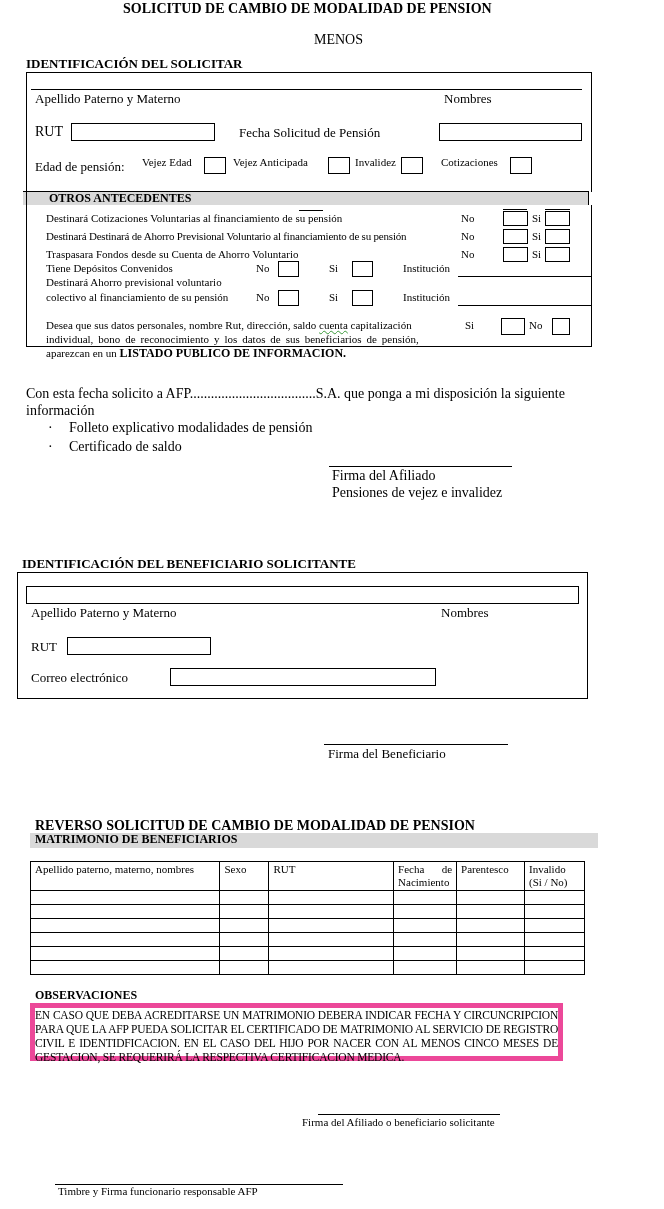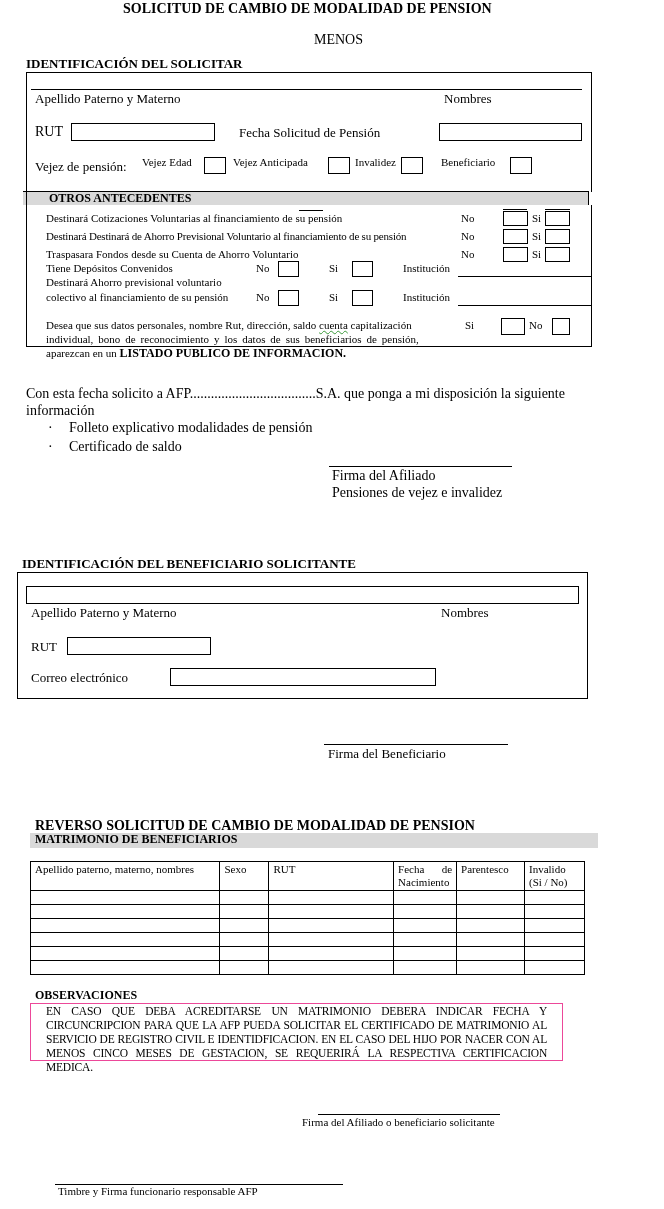--- a/index.html
+++ b/index.html
@@ -13,49 +13,49 @@
   .t14 { font-size: 14px; }
   .t13 { font-size: 13px; }
   .t12 { font-size: 12px; }
   .t11 { font-size: 11px; }
   .gray-band { position: absolute; background: #d9d9d9; }
   input.field { position: absolute; border: 1px solid #000; background: #fff; outline: none; font-family: "Liberation Serif", serif; font-size: 12px; padding: 0 2px; }
   .chk { position: absolute; border: 1px solid #000; background: #fff; width: 22px; height: 17px; }
   table.benef { position: absolute; left: 30px; top: 861px; width: 555px; border-collapse: collapse; font-size: 11px; }
   table.benef th, table.benef td { border: 1px solid #000; font-weight: normal; text-align: left; vertical-align: top; padding: 1px 4px; }
   table.benef td { height: 14px; }
-  .obs-box { position: absolute; left: 30px; top: 1003px; width: 533px; height: 58px; border: 1px solid #ec4899; font-size: 11.5px; line-height: 14px; padding: 0 15px; text-align: justify; letter-spacing: -0.2px; }
+  .obs-box { position: absolute; left: 30px; top: 1003px; width: 533px; height: 58px; border: 5px solid #ec4899; font-size: 11.5px; line-height: 14px; padding: 0 0; text-align: justify; letter-spacing: -0.2px; }
   .squiggle { text-decoration: underline wavy #3a9a3a; text-decoration-thickness: 1px; }
 </style>
 </head>
 <body>
 
 <div class="abs b t14" style="left:123px; top:1px;">SOLICITUD DE CAMBIO DE MODALIDAD DE PENSION</div>
 <div class="abs t14" style="left:314px; top:32px;">MENOS</div>
 
 <div class="abs b t13" style="left:26px; top:56px;">IDENTIFICACIÓN DEL SOLICITAR</div>
 
 <div class="box" style="left:26px; top:72px; width:566px; height:120px; border-bottom:none;"></div>
 <div class="hline" style="left:31px; top:89px; width:551px;"></div>
 <div class="abs t13" style="left:35px; top:91px;">Apellido Paterno y Materno</div>
 <div class="abs t13" style="left:444px; top:91px;">Nombres</div>
 
 <div class="abs t14" style="left:35px; top:124px;">RUT</div>
 <input class="field" style="left: 71px; top: 123px; width: 144px; height: 18px;" value="">
 <div class="abs t13" style="left:239px; top:125px;">Fecha Solicitud de Pensión</div>
 <input class="field" style="left: 439px; top: 123px; width: 143px; height: 18px;" value="">
 
-<div class="abs t13" style="left:35px; top:159px;">Vejez de pensión:</div>
+<div class="abs t13" style="left:35px; top:159px;">Edad de pensión:</div>
 <div class="abs t11" style="left:142px; top:156px;">Vejez Edad</div>
 <div class="chk" style="left:204px; top:157px;"></div>
 <div class="abs t11" style="left:233px; top:156px;">Vejez Anticipada</div>
 <div class="chk" style="left:328px; top:157px;"></div>
 <div class="abs t11" style="left:355px; top:156px;">Invalidez</div>
 <div class="chk" style="left:401px; top:157px;"></div>
-<div class="abs t11" style="left:441px; top:156px;">Beneficiario</div>
+<div class="abs t11" style="left:441px; top:156px;">Cotizaciones</div>
 <div class="chk" style="left:510px; top:157px;"></div>
 
 <div class="gray-band" style="left:23px; top:191px; width:565px; height:14px;"></div>
 <div class="hline" style="left:23px; top:191px; width:566px;"></div>
 <div class="vline" style="left:26px; top:191px; height:155px;"></div>
 <div class="vline" style="left:588px; top:191px; height:14px;"></div>
 <div class="vline" style="left:591px; top:205px; height:141px;"></div>
 <div class="hline" style="left:26px; top:346px; width:566px;"></div>
 <div class="abs b t12" style="left:49px; top:191px;">OTROS ANTECEDENTES</div>
 

